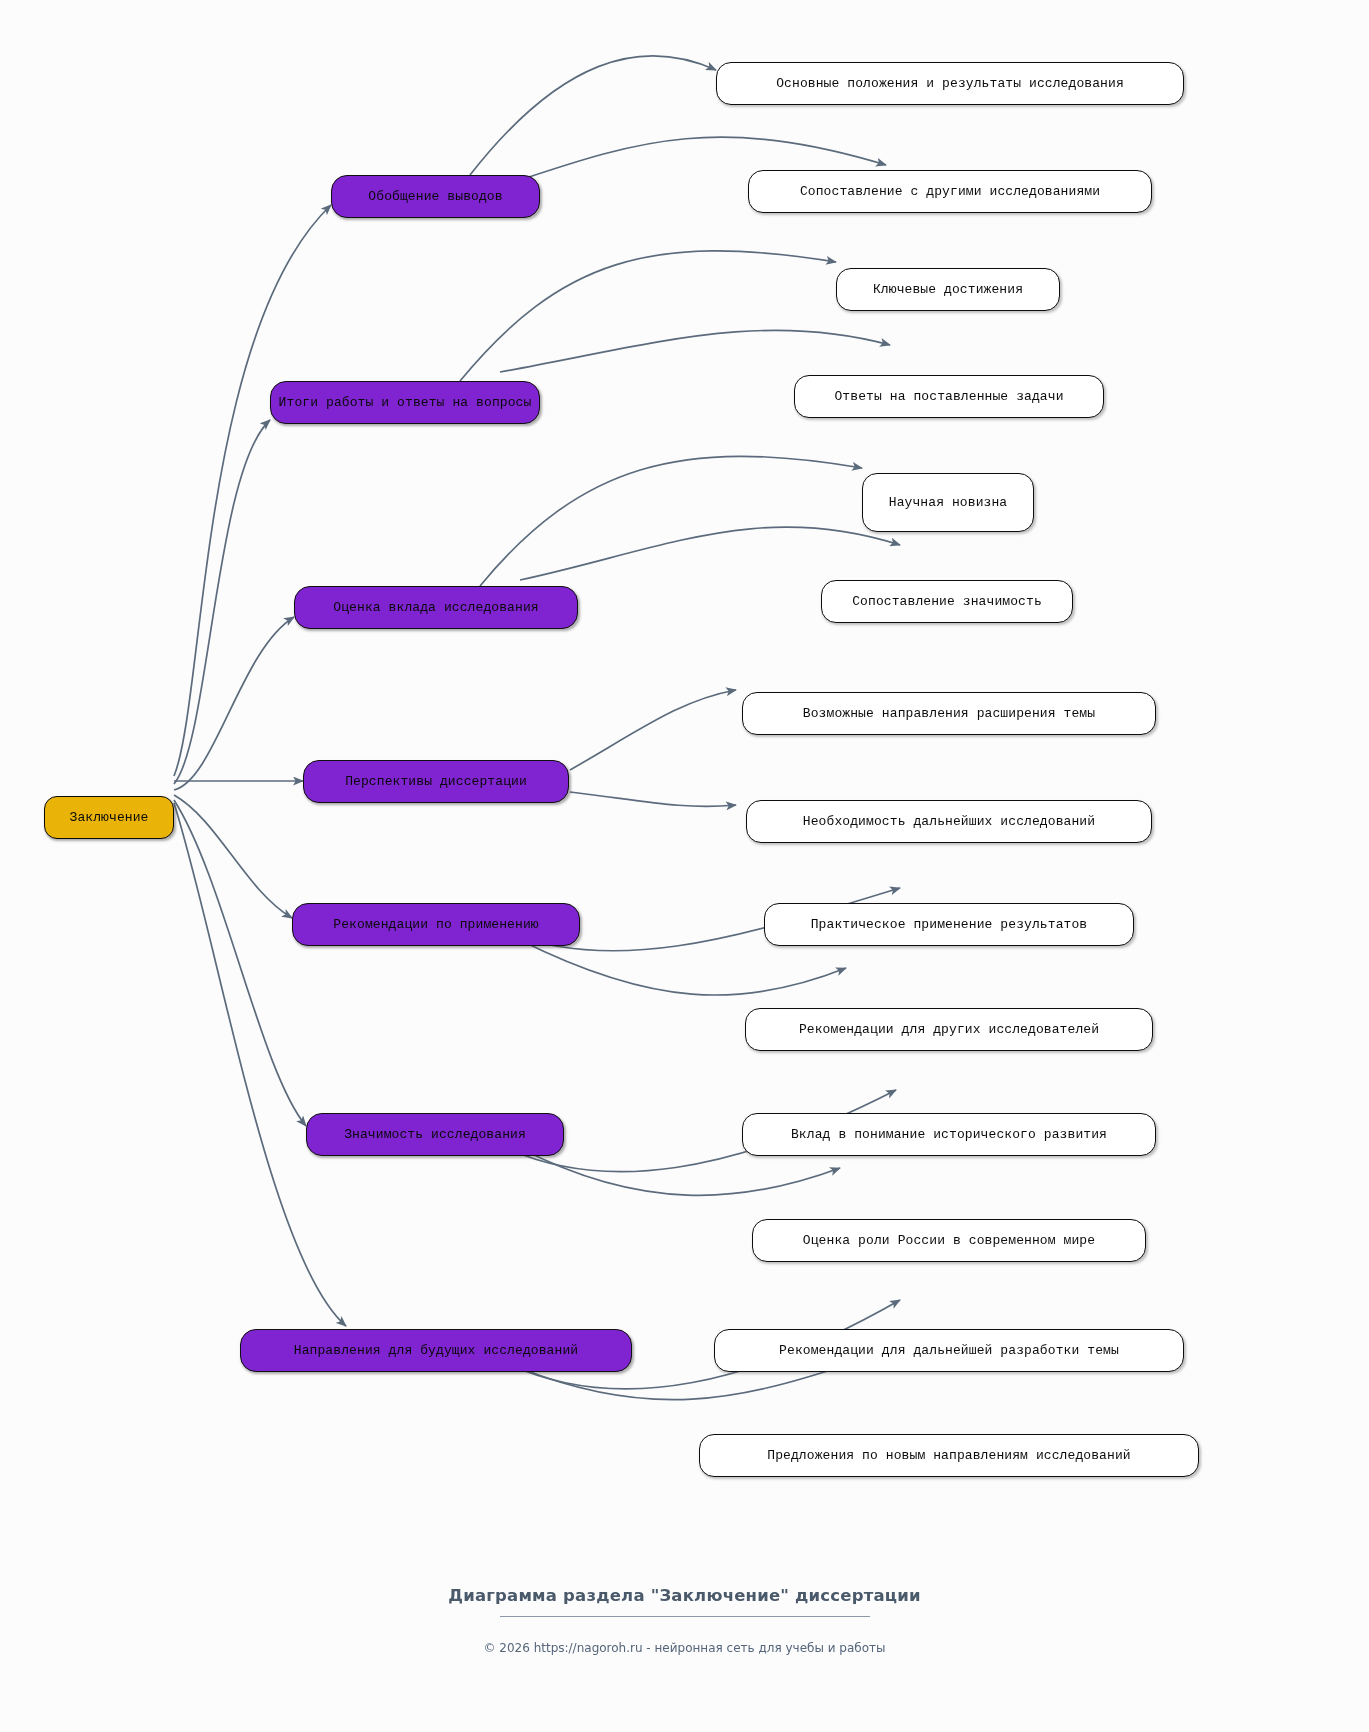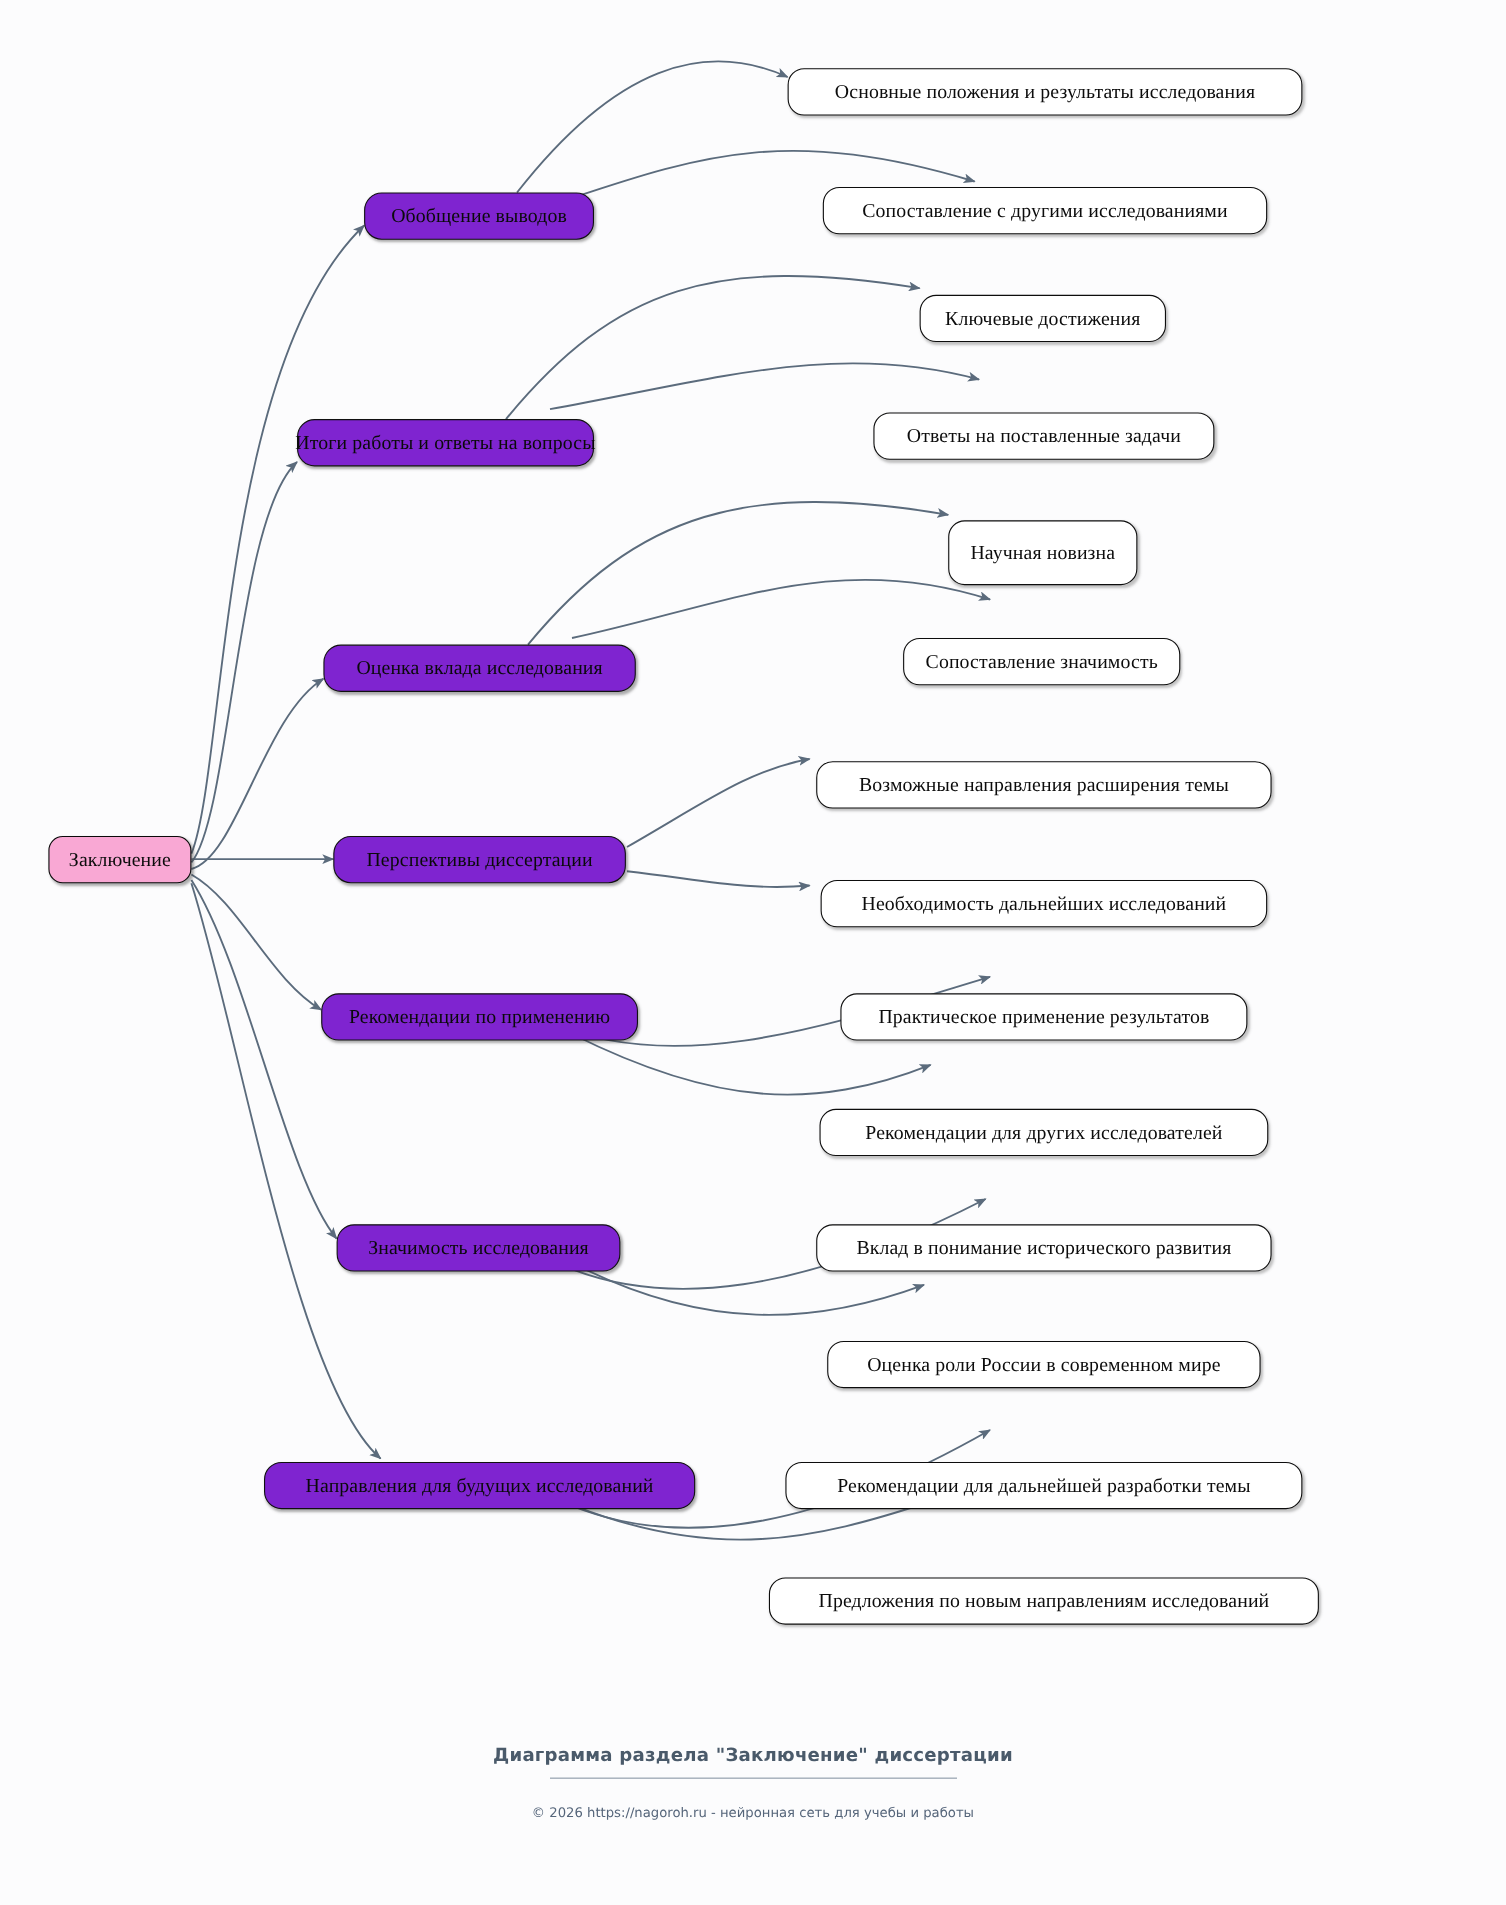--- a/index.html
+++ b/index.html
@@ -27,31 +27,32 @@
   }
   .node {
     position: absolute;
     box-sizing: border-box;
     display: flex;
     align-items: center;
     justify-content: center;
     border-radius: 14px;
     border: 1.6px solid #101010;
     white-space: nowrap;
-    font-family: Liberation Serif, serif;
-    font-size: 18px;
+    font-family: Liberation Mono, monospace;
+    font-size: 13px;
     color: #0c0c0c;
     letter-spacing: 0.1px;
     box-shadow: 1.5px 2px 2.5px rgba(60,60,60,0.42);
     padding: 0 14px;
   }
   .node.root {
-    background: #f9a8d4;
+    background: #eab308;
     border-color: #0a0a0a;
     border-radius: 13px;
+    margin-top: 36px;
   }
   .node.branch {
     background: #7f24d0;
     color: #0a0a0a;
     border-radius: 16px;
   }
   .node.leaf {
     background: #ffffff;
     border-color: #0d0d0d;
     border-radius: 15px;

